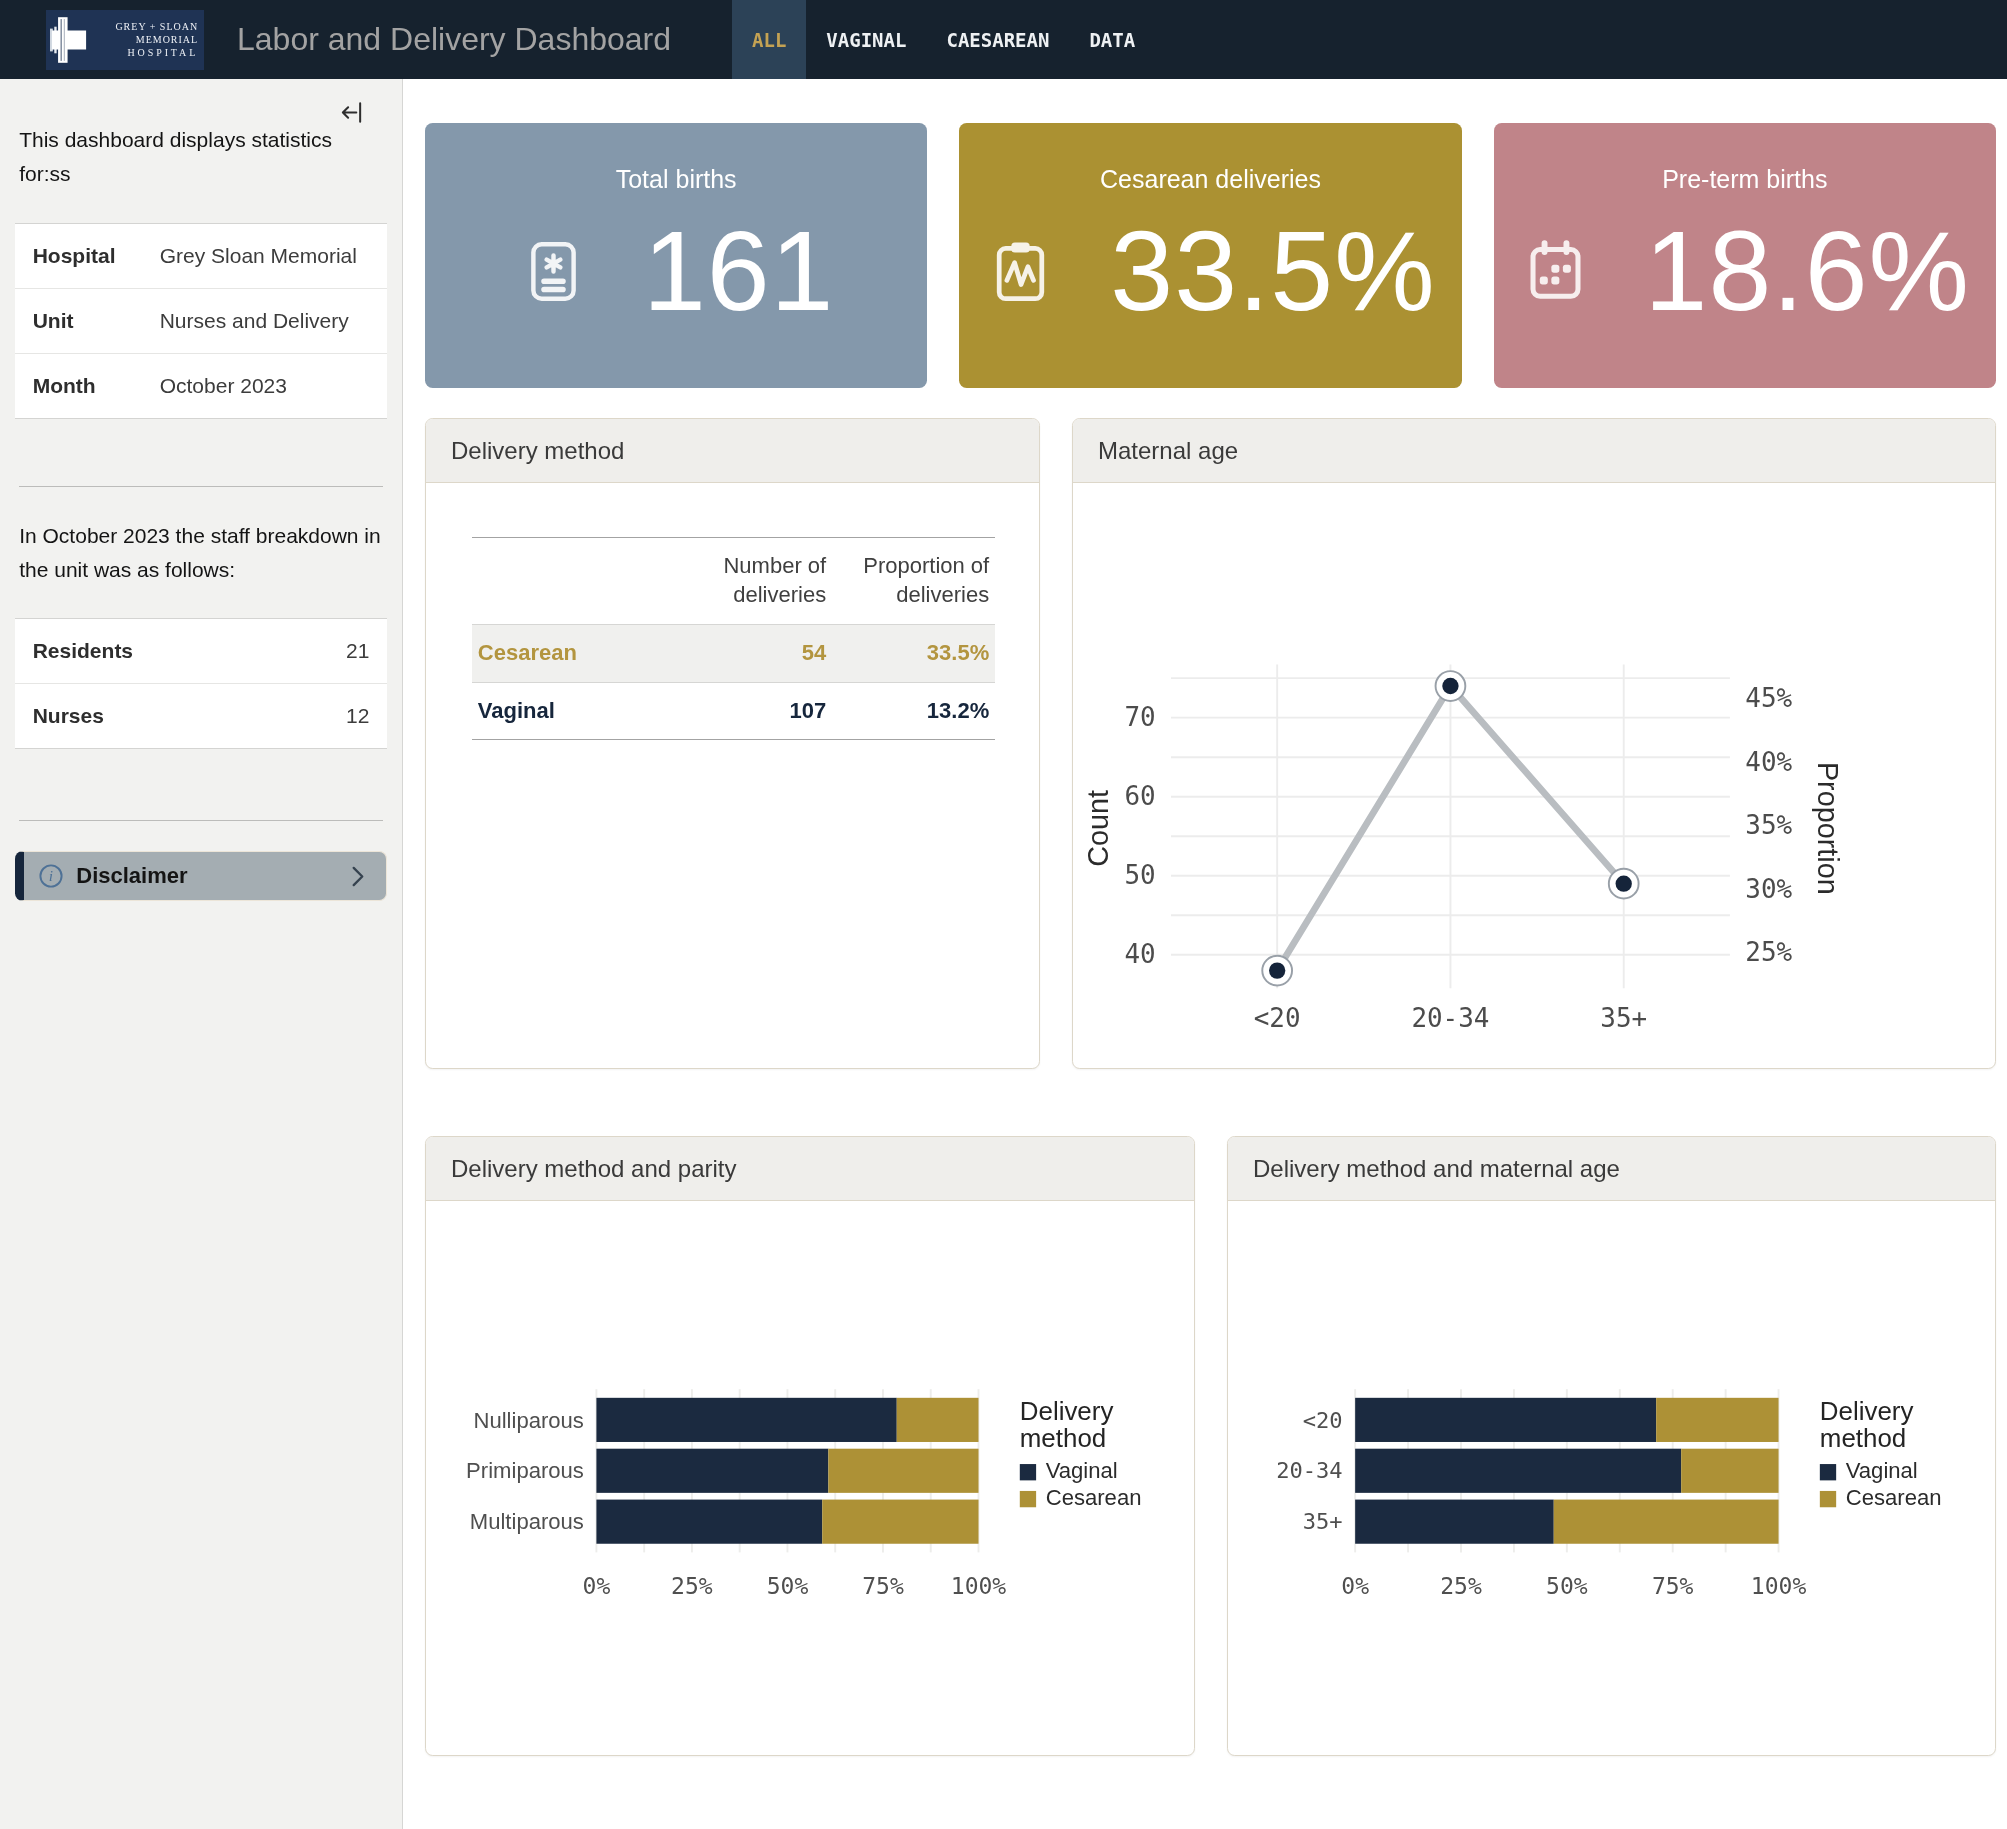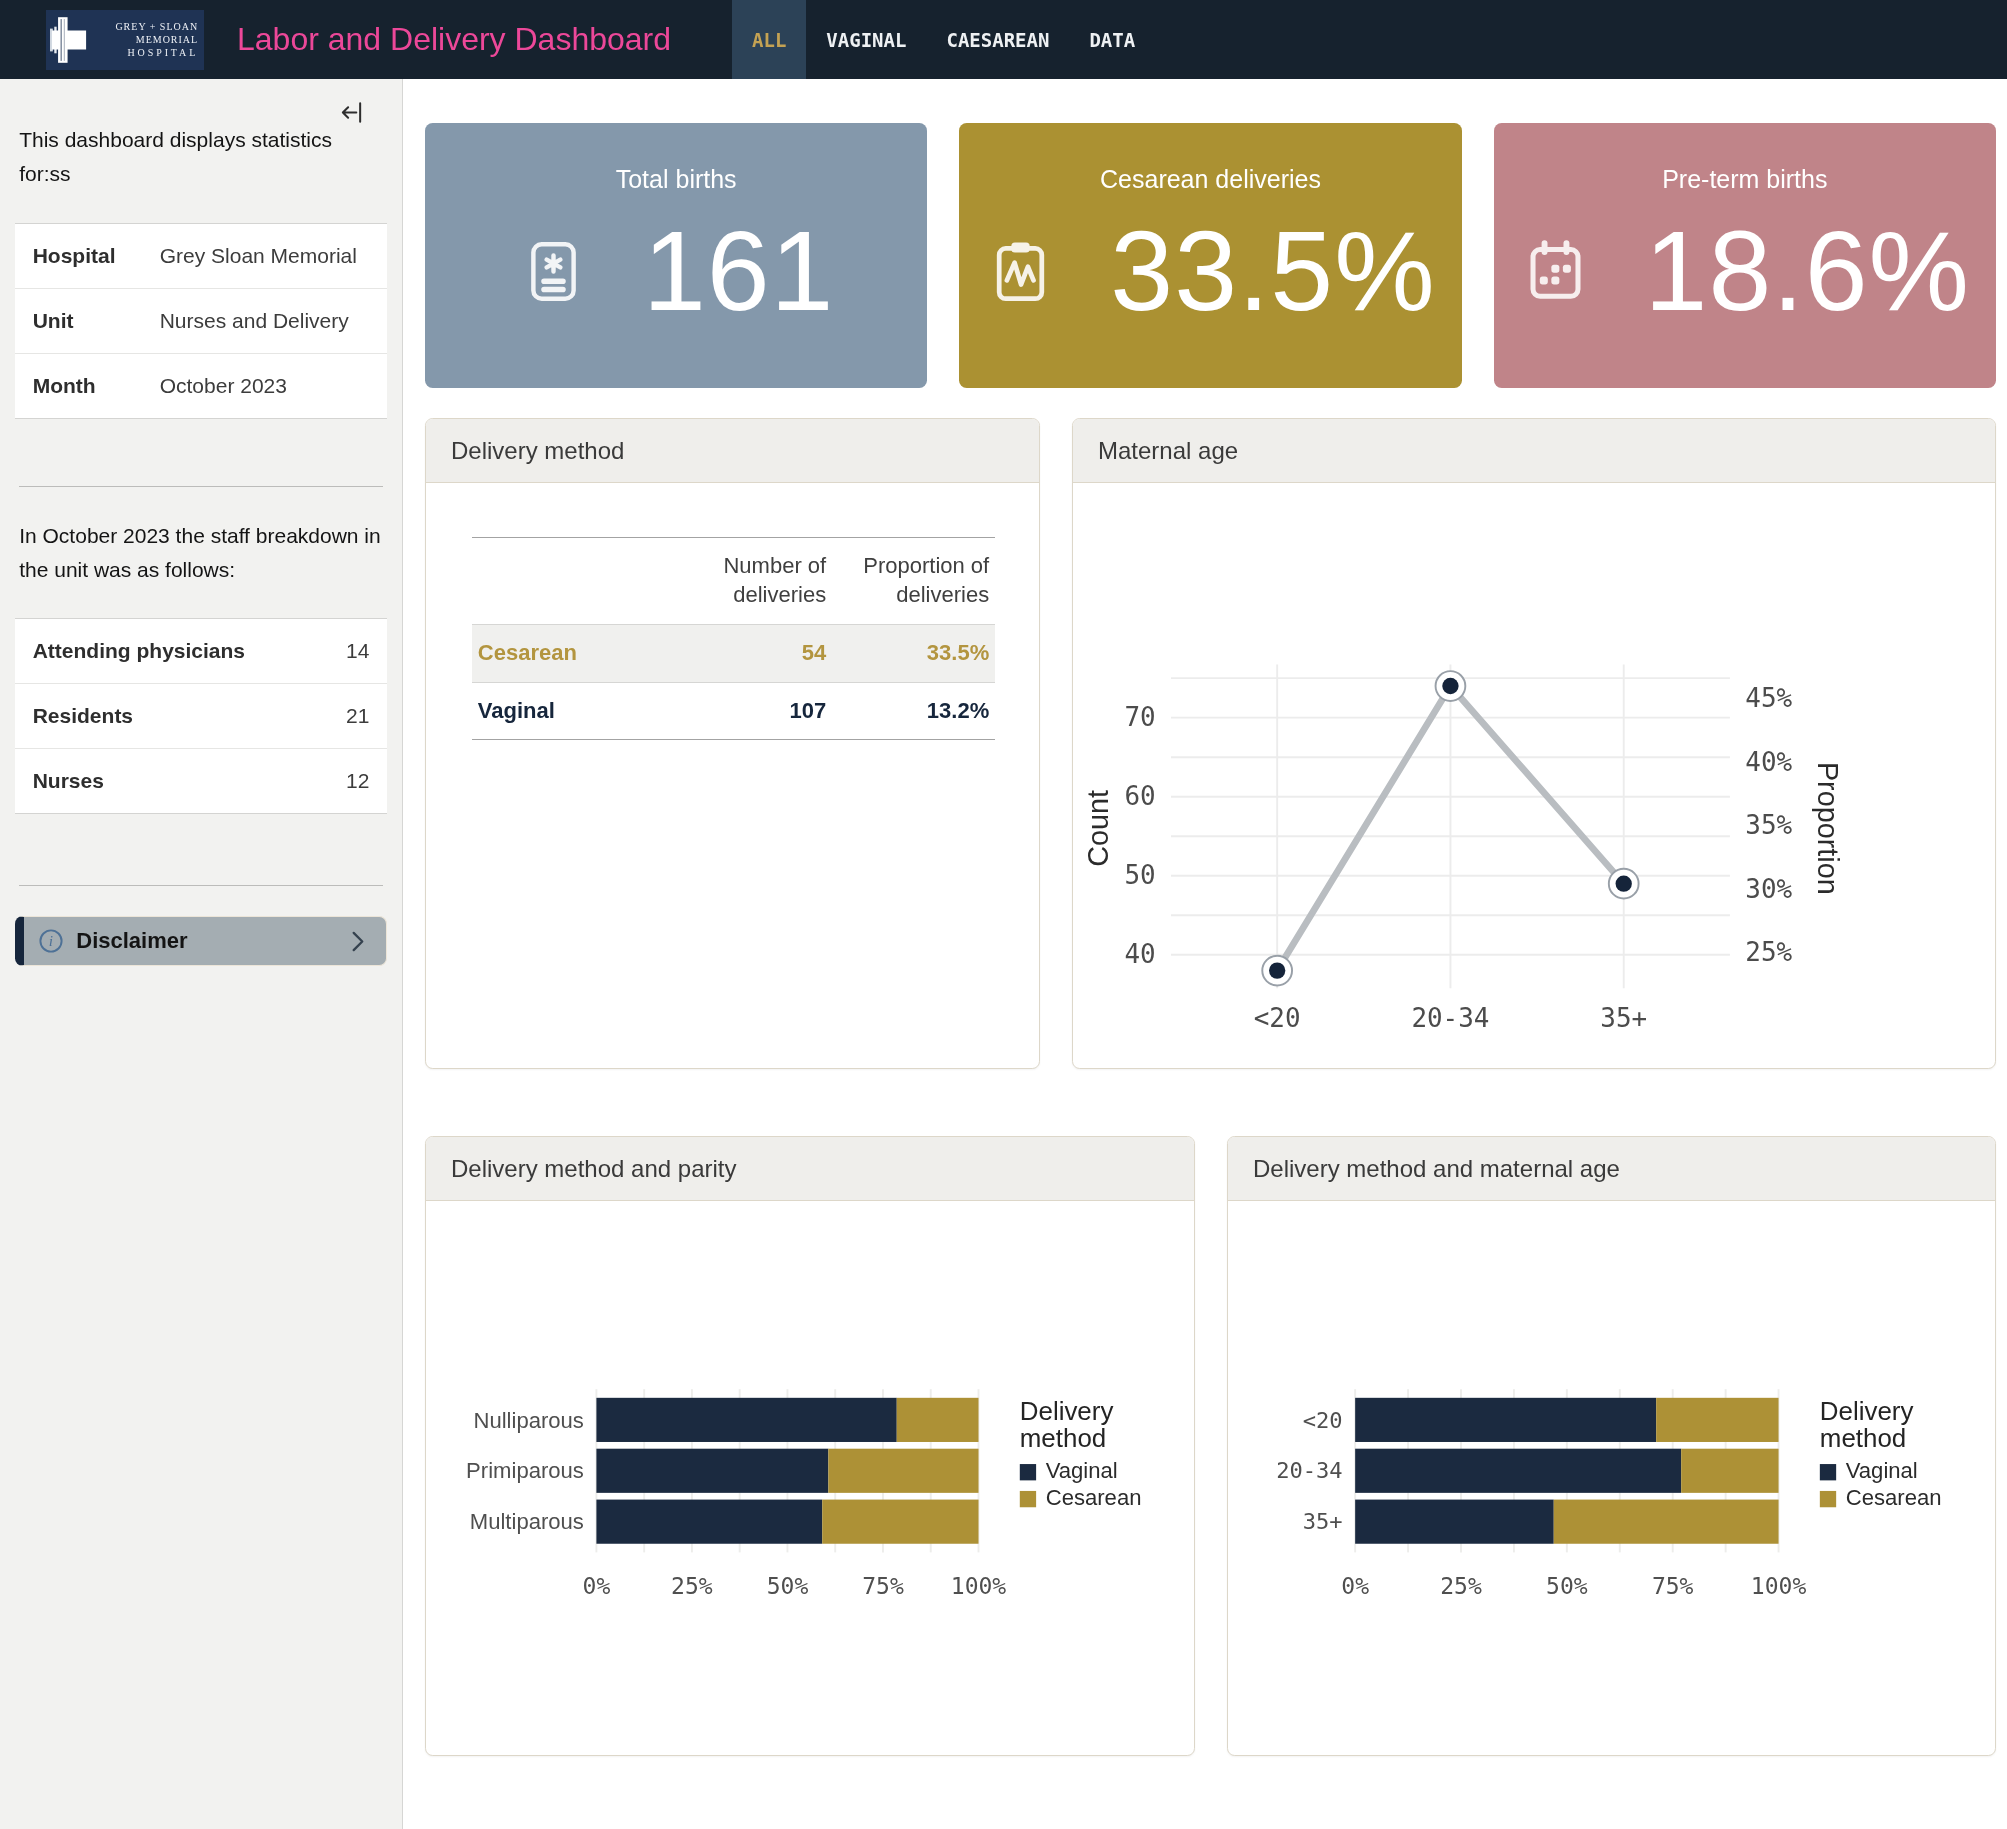--- a/index.html
+++ b/index.html
@@ -18,21 +18,21 @@
     display:flex; align-items:center; padding:3.8px 5.8px 3.8px 3.8px; flex:none;
   }
   .logo-cross { width:38px; height:54px; flex:none; }
   .logo-text {
     flex:1; text-align:right; color:#eef1f6;
     font-family:"Liberation Serif", serif; font-size:10px; line-height:1.3;
     letter-spacing:1px; white-space:nowrap;
   }
   .logo-text .l3 { letter-spacing:2.9px; }
   .app-title {
-    align-self:center; margin-left:33px; color:#ec4899; font-size:32px; font-weight:400;
+    align-self:center; margin-left:33px; color:#a3a3a3; font-size:32px; font-weight:400;
     white-space:nowrap;
     text-align:right;
   }
   .app-nav { display:flex; align-items:stretch; margin-left:61px; }
   .nav-item {
     display:flex; align-items:center; padding:0 20px;
     font-family:"DejaVu Sans Mono", monospace; font-size:19px; font-weight:700;
     color:#eef1f3; letter-spacing:0px; cursor:pointer;
   }
   .nav-item.active { background:#2c4257; color:#c4a253; }
@@ -153,24 +153,20 @@
         <span class="lbl">Month</span>
         <span class="val">October 2023</span>
       </div>
     </div>
 
     <hr class="side-divider">
 
     <div class="staff-intro">In October 2023 the staff breakdown in the unit was as follows:</div>
 
     <div class="side-table staff-table">
-      <div class="side-row spread">
-        <span class="lbl">Attending physicians</span>
-        <span class="val">14</span>
-      </div>
       <div class="side-row spread">
         <span class="lbl">Residents</span>
         <span class="val">21</span>
       </div>
       <div class="side-row spread">
         <span class="lbl">Nurses</span>
         <span class="val">12</span>
       </div>
     </div>
 

